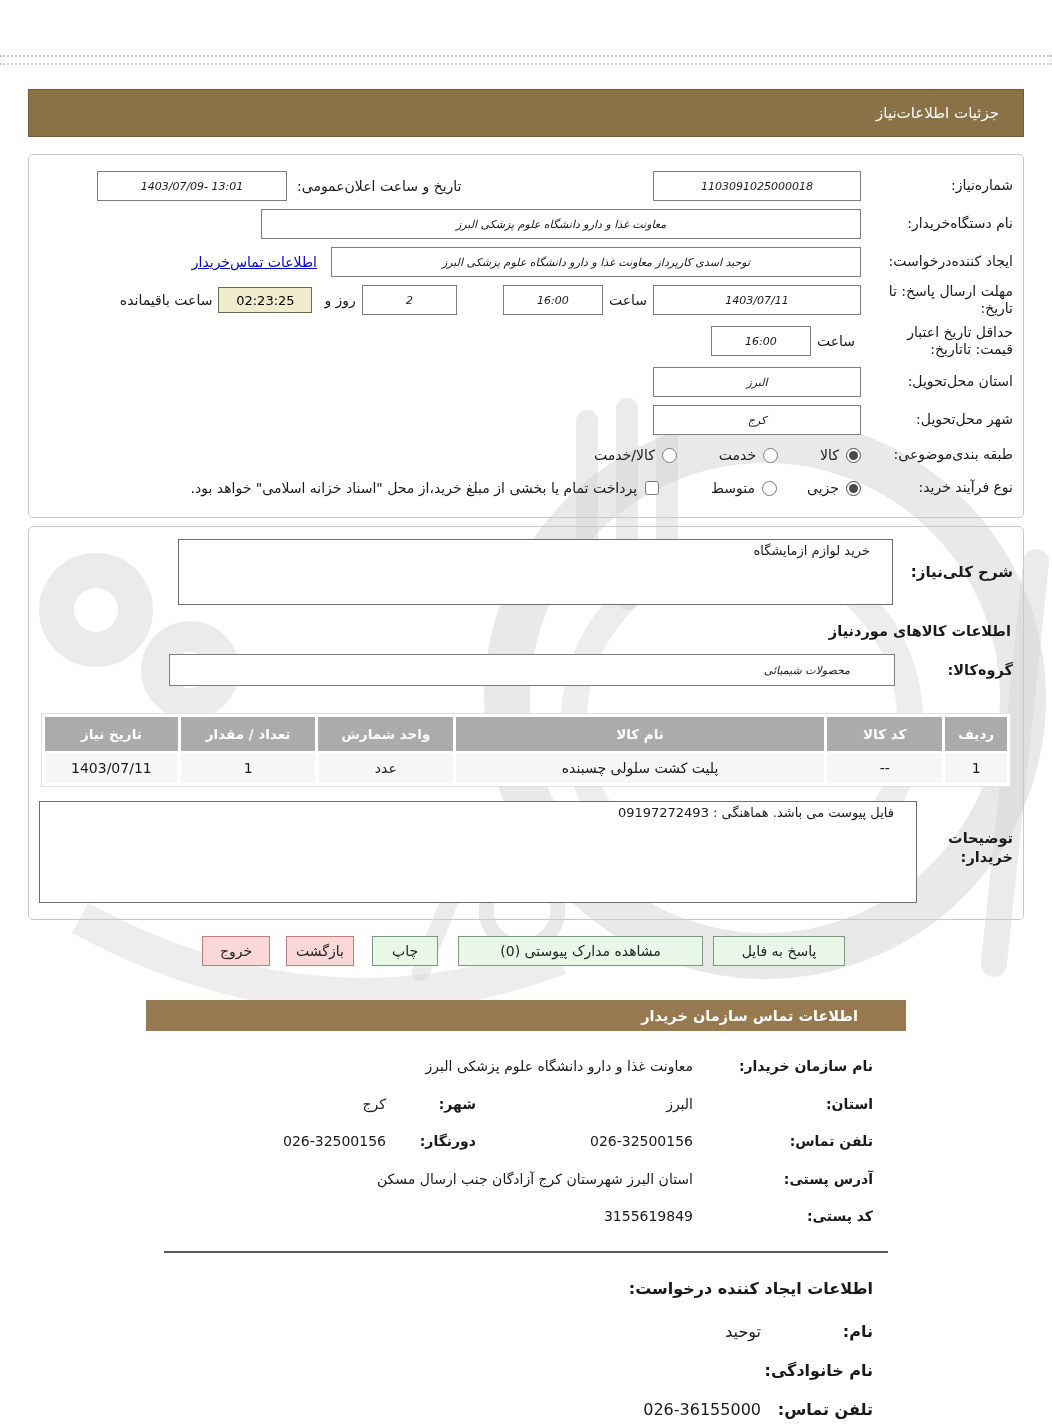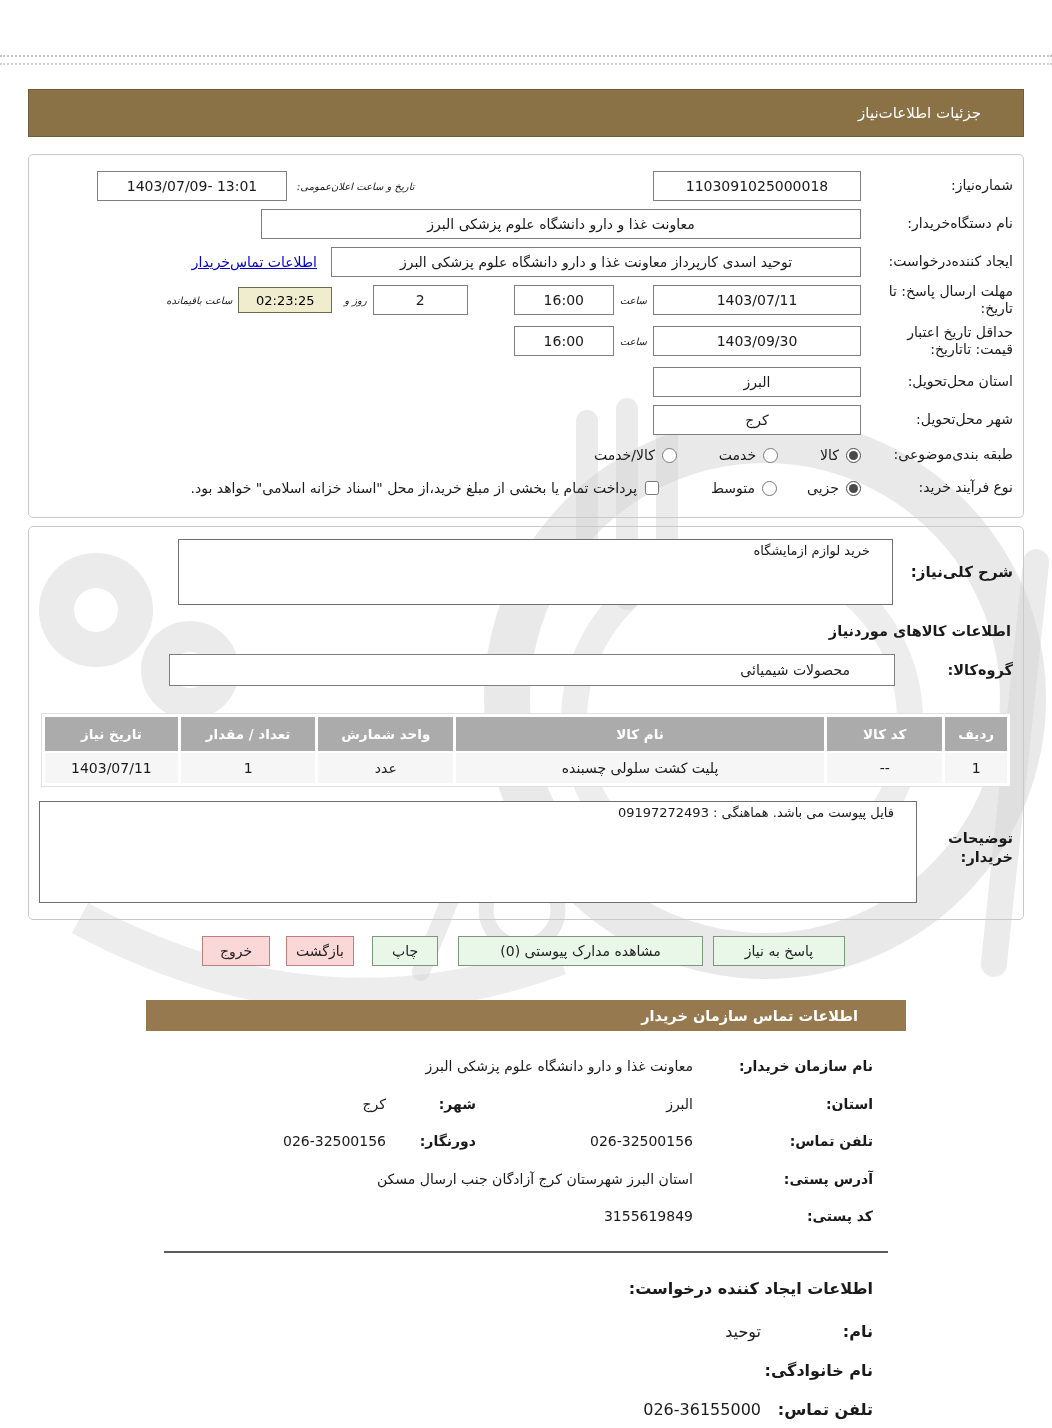--- a/index.html
+++ b/index.html
@@ -8,33 +8,33 @@
     background:#ffffff;font-family:"DejaVu Sans",sans-serif;font-size:14px;color:#1a1a1a;
     direction:rtl;
   }
   
   .watermark{position:absolute;top:398px;left:0;width:1052px;height:660px;z-index:0;pointer-events:none;}
   
   .content{position:relative;z-index:1;}
   .top-sep{margin-top:55px;height:6px;border-top:2px dotted #c4c4c4;border-bottom:2px dotted #d2d2d2;}
   .title-bar{
     margin:24px 28px 0;height:48px;background:#8a7146;border:1px solid #6f5c3a;box-sizing:border-box;
-    color:#fff;display:flex;align-items:center;padding:0 42px;font-size:15px;letter-spacing:.2px;
+    color:#fff;display:flex;align-items:center;padding:0 24px;font-size:15px;letter-spacing:.2px;
   }
   .panel{margin:17px 28px 0;border:1px solid #c9c9c9;border-radius:5px;padding:12px 10px 12px;box-sizing:border-box;}
   .frow{display:flex;align-items:center;min-height:38px;}
   .frow.tall{min-height:44px;}
   .flabel{width:152px;flex:0 0 152px;font-size:14px;line-height:1.25;padding-left:6px;box-sizing:border-box;}
   .box{
     background:#fff;border:1px solid #7e7e7e;height:30px;box-sizing:border-box;
-    display:flex;align-items:center;justify-content:center;font-size:14px;
+    display:flex;align-items:center;justify-content:center;font-size:11px;font-style:italic;
   }
   .ltr{direction:ltr;unicode-bidi:embed;}
   .w208{width:208px;}.w600{width:600px;}.w530{width:530px;}.w100{width:100px;}.w95{width:95px;}
-  .mini-label{margin:0 6px;font-size:10px;font-style:italic;}
+  .mini-label{margin:0 6px;font-size:14px;}
   .timer{
     width:94px;height:26px;background:#f0ecce;border:1px solid #6b6b4f;box-sizing:border-box;
     display:flex;align-items:center;justify-content:center;font-size:13px;color:#000000;margin-right:6px;
   }
   .link{color:#0000cc;text-decoration:underline;margin-right:14px;font-size:14px;cursor:pointer;}
   .opt{display:flex;align-items:center;margin-left:42px;}
   .opt input{width:15px;height:15px;margin:0 0 0 7px;accent-color:#4a4a4a;}
   .chk{display:flex;align-items:center;margin-right:52px;}
   .chk input{width:14px;height:14px;margin:0 0 0 8px;}
   
@@ -152,21 +152,20 @@
       <span class="mini-label">ساعت</span>
       <div class="box w100 ltr">16:00</div>
       <div class="box w95 ltr" style="margin-right:46px;">2</div>
       <span class="mini-label">روز و</span>
       <div class="timer ltr">02:23:25</div>
       <span class="mini-label">ساعت باقیمانده</span>
     </div>
 
     <div class="frow tall">
       <div class="flabel">حداقل تاریخ اعتبار قیمت: تاتاریخ:</div>
-      <div class="box w208 ltr">1403/09/30</div>
       <span class="mini-label">ساعت</span>
       <div class="box w100 ltr">16:00</div>
     </div>
 
     <div class="frow">
       <div class="flabel">استان محل‌تحویل:</div>
       <div class="box w208">البرز</div>
     </div>
 
     <div class="frow">
@@ -242,21 +241,21 @@
     </div>
 
     <div class="frow notes-row">
       <div class="notes-label">توضیحات خریدار:</div>
       <div class="ta ta-notes">فایل پیوست می باشد. هماهنگی : 09197272493</div>
     </div>
 
   </div>
 
   <div class="btn-row">
-    <div class="btn green b-answer">پاسخ به نیاز</div>
+    <div class="btn green b-answer">پاسخ به فایل</div>
     <div class="btn green b-docs">مشاهده مدارک پیوستی (0)</div>
     <div class="btn green b-print">چاپ</div>
     <div class="btn pink b-back">بازگشت</div>
     <div class="btn pink b-exit">خروج</div>
   </div>
 
   <div class="section-bar">
     <span>اطلاعات تماس سازمان خریدار</span>
   </div>
 

